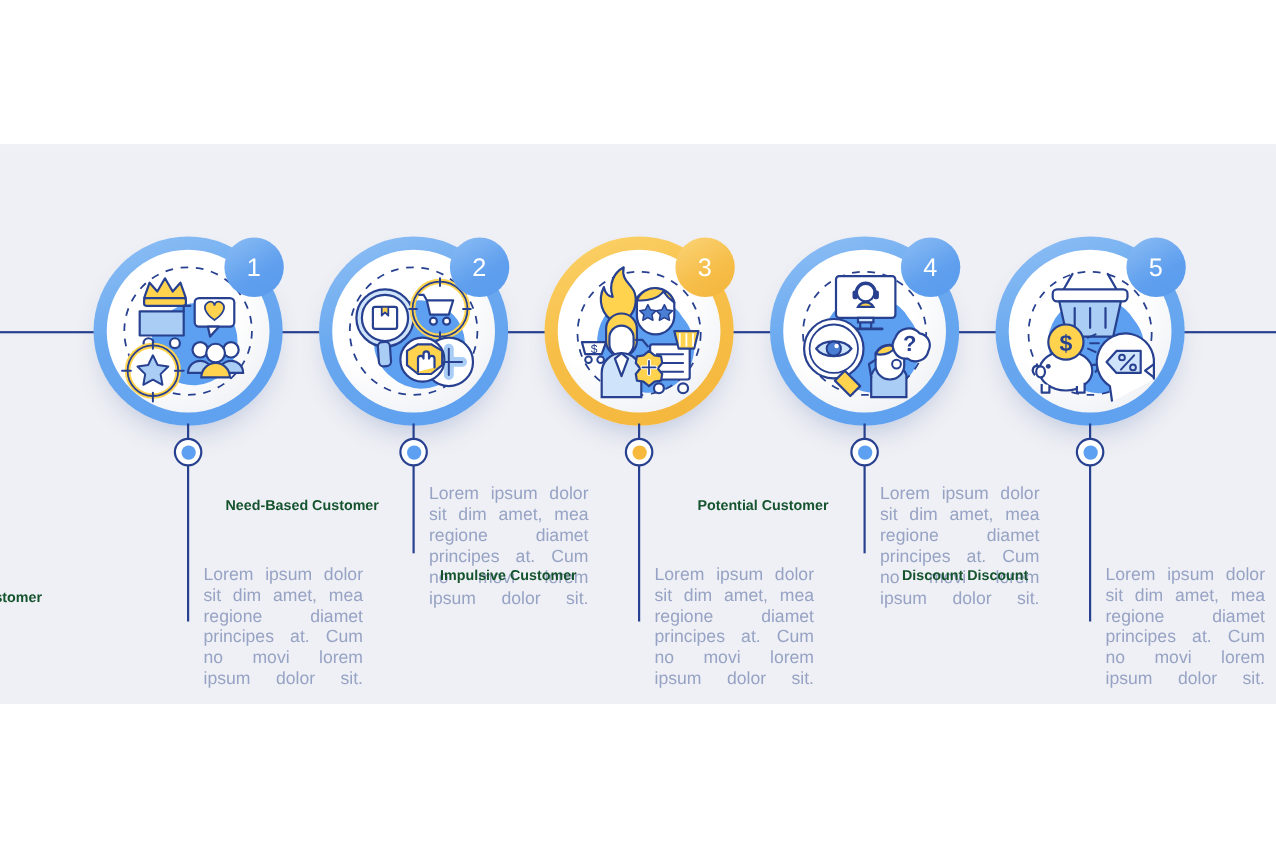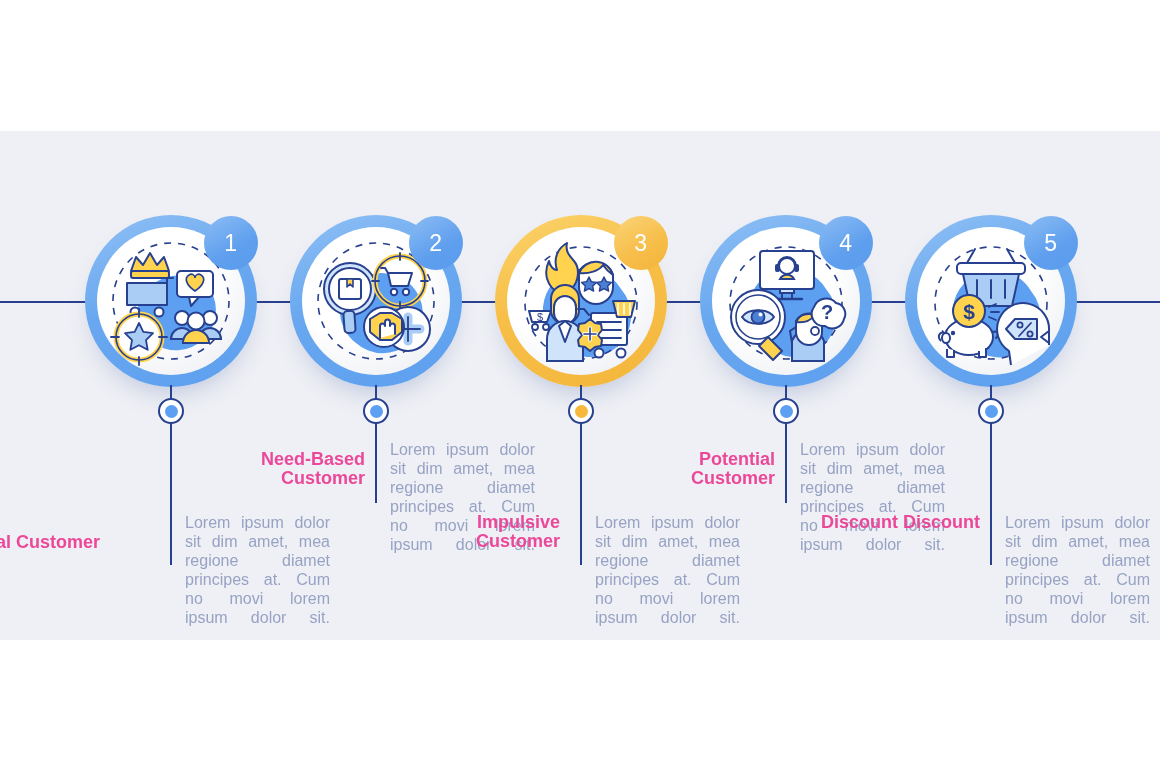--- a/index.html
+++ b/index.html
@@ -49,22 +49,22 @@
   .dot{
     position:absolute;width:26px;height:26px;border-radius:50%;
     box-sizing:border-box;border:2px solid #27408f;background:#ffffff;
     display:flex;align-items:center;justify-content:center;
   }
   .dot i{display:block;width:13px;height:13px;border-radius:50%;background:#5d9ff0;}
   .dot.amber i{background:#f6b93b;}
 
   
   .label{
-    position:absolute;color:#ec4899;font-weight:bold;font-size:18px;
-    line-height:19px;text-align:right;
+    position:absolute;color:#14532d;font-weight:bold;font-size:13px;
+    line-height:19px;text-align:left;
   }
   .desc{
     position:absolute;color:#97a3c4;font-size:16px;line-height:19px;
     text-align:justify;text-align-last:justify;width:145px;
   }
 </style>
 </head>
 <body>
 
 <div id="stage">
@@ -249,21 +249,21 @@
         </svg>
       </div>
     </div>
     <div class="badge blue" style="left:819px;top:216px;">
       <span>4</span>
     </div>
     <div class="stem" style="left:785px;top:385px;height:118px;"></div>
     <div class="dot" style="left:773px;top:398px;">
         <i></i>
       </div>
-    <div class="label" style="left:615px;top:450px;width:160px;">Potential Customer</div>
+    <div class="label" style="left:634px;top:450px;width:160px;">Potential Customer</div>
     <div class="desc" style="left:800px;top:440px;">Lorem ipsum dolor sit dim amet, mea regione diamet principes at. Cum no movi lorem ipsum dolor sit.</div>
   </div>
 
   <div class="node">
     <div class="ring blue" style="left:905px;top:215px;">
       <div class="disc"></div>
       <div class="icon-host">
         <svg viewBox="0 0 148 148" width="148" height="148">
           <path d="M36 80 a42 42 0 0 1 78 -16 a40 40 0 0 1 -62 52 a40 40 0 0 1 -16 -36z" fill="#5d9ff0"></path>
           <circle cx="74" cy="76" r="56" fill="none" stroke="#27408f" stroke-width="1.6" stroke-dasharray="7 7"></circle>

